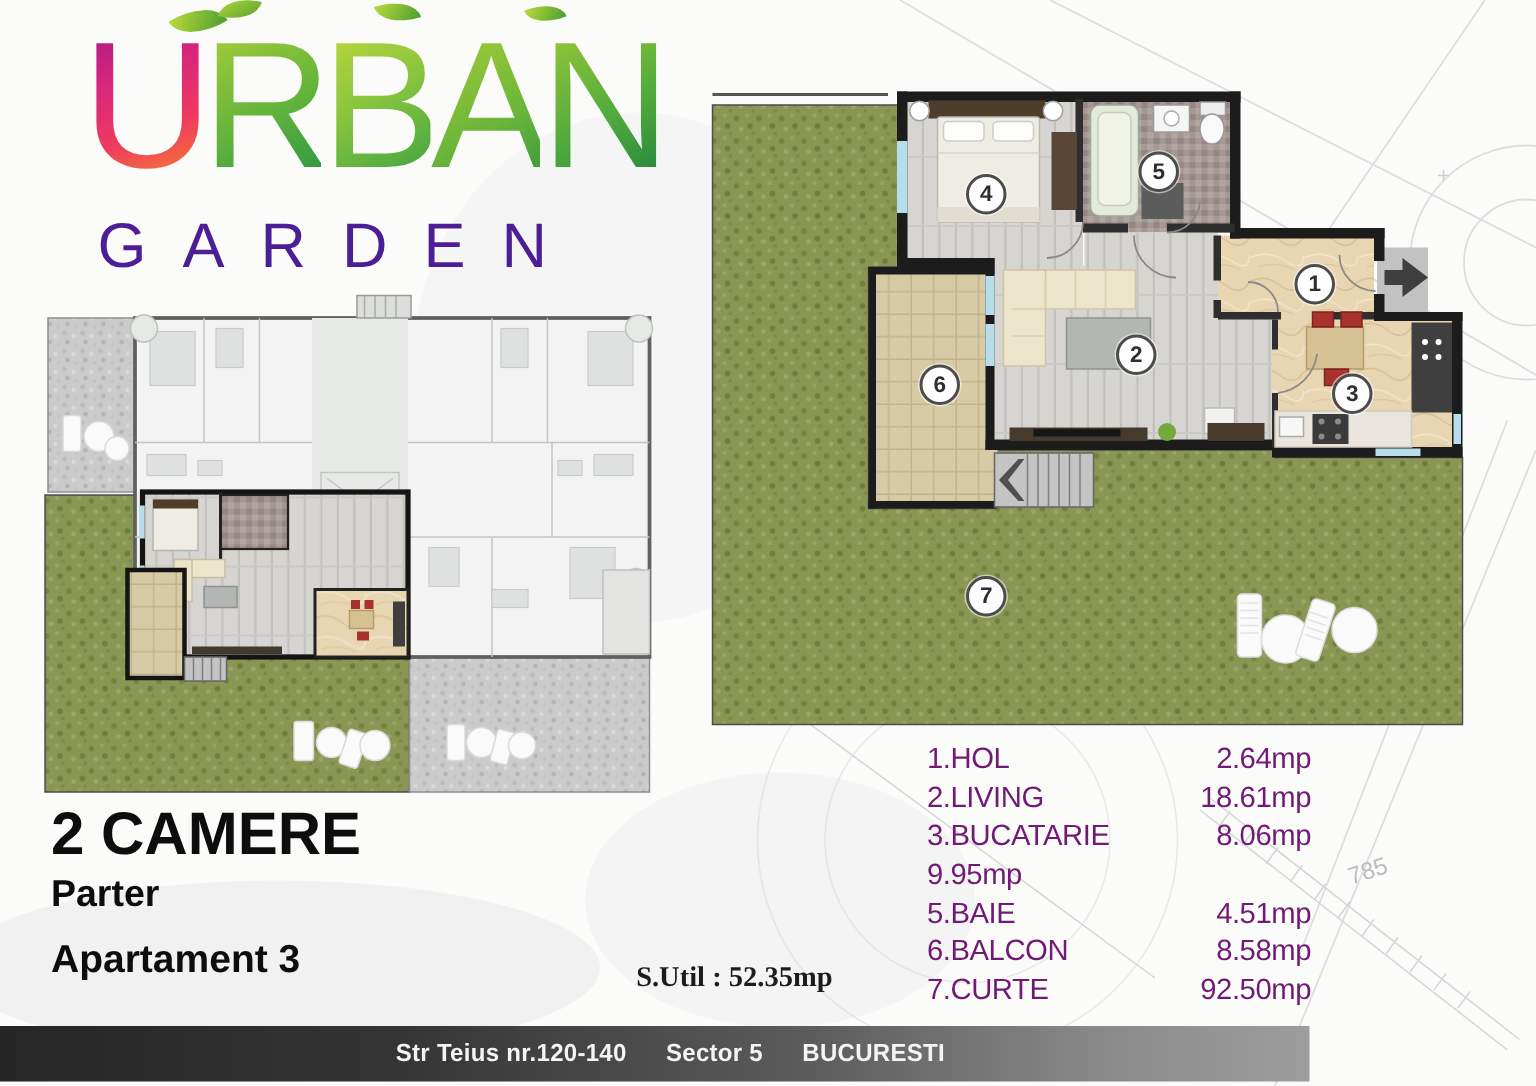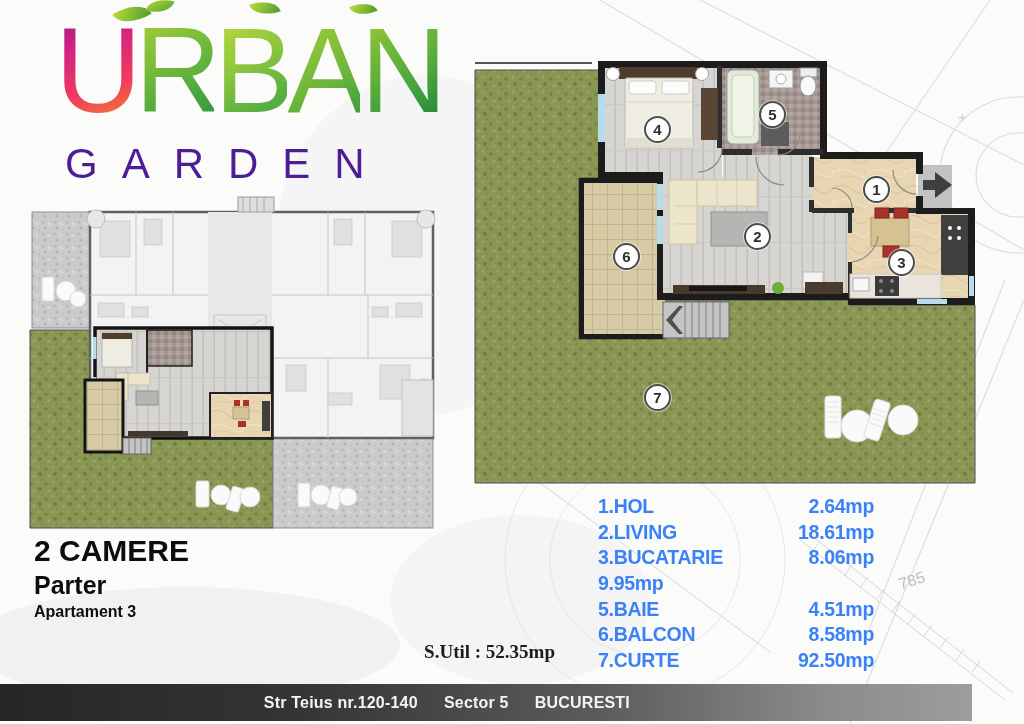--- a/index.html
+++ b/index.html
@@ -31,31 +31,31 @@
   .small-plan{position:absolute;left:28px;top:195px;width:408px;height:340px;z-index:2;}
   .big-plan{position:absolute;left:473px;top:60px;width:505px;height:425px;z-index:2;}
   .num-circle{position:absolute;width:27px;height:27px;border-radius:50%;
               background:#fdfdfd;border:2.5px solid #4c4c4c;box-sizing:border-box;
               display:flex;align-items:center;justify-content:center;
               font-size:15px;font-weight:bold;color:#2e2e2e;z-index:5;
               box-shadow:0 0 0 1px rgba(255,255,255,.55);}
 
   
   .title-block{position:absolute;left:34px;top:534px;z-index:3;color:#0d0d0d;}
-  .title-rooms{font-size:30px;font-weight:bold;letter-spacing:0px;}
+  .title-rooms{font-size:40px;font-weight:bold;letter-spacing:0px;}
   .title-floor{font-size:25px;font-weight:bold;margin-top:3px;}
-  .title-apt{font-size:16px;font-weight:bold;margin-top:3px;}
+  .title-apt{font-size:26px;font-weight:bold;margin-top:13px;}
   .sutil{position:absolute;left:377px;top:641px;width:178px;text-align:right;z-index:3;
          font-family:"Liberation Serif",serif;font-size:19px;font-weight:bold;color:#1c1c1c;}
   .room-list{position:absolute;left:598px;top:494px;width:276px;z-index:3;}
   .room-row{display:flex;justify-content:space-between;height:25.7px;line-height:25.7px;
-            font-size:19.5px;font-weight:bold;color:#3b82f6;letter-spacing:-0.3px;}
+            font-size:19.5px;font-weight:normal;color:#701a75;letter-spacing:-0.3px;margin-left:20px;}
 
   
-  .bottom-bar{position:absolute;left:0;top:684px;width:972px;height:37px;z-index:4;
+  .bottom-bar{position:absolute;left:0;top:684px;width:873px;height:37px;z-index:4;
               background:linear-gradient(90deg,#262626 0%,#343434 30%,#5c5c5c 62%,#8b8b8b 85%,#9d9d9d 100%);
               display:flex;align-items:center;}
   .bar-text{padding-left:272px;display:flex;gap:27px;color:#f4f4f4;font-size:16.5px;
             font-weight:bold;letter-spacing:0.2px;transform:scaleX(.97);transform-origin:left center;
             white-space:nowrap;}
 </style>
 </head>
 <body>
 
 <div id="stage">

